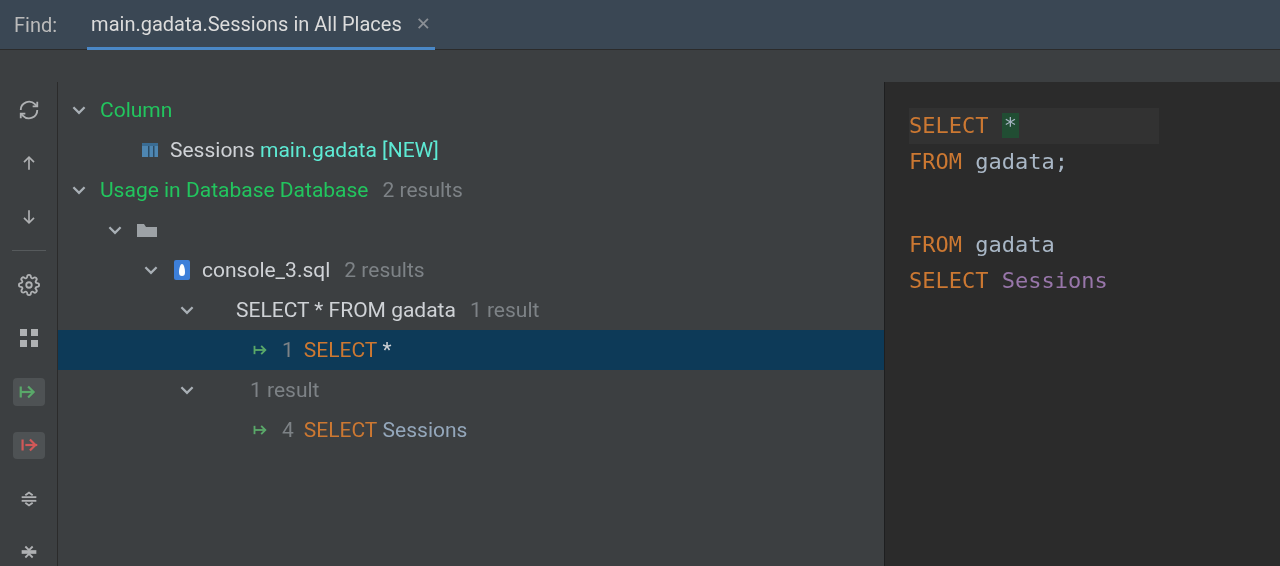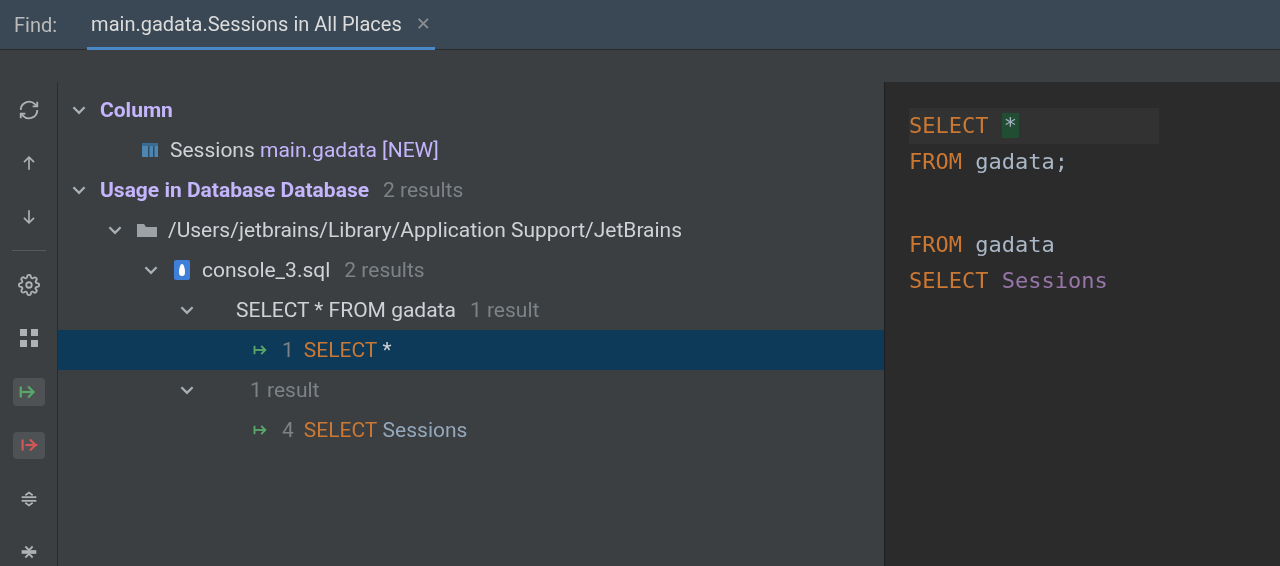--- a/index.html
+++ b/index.html
@@ -90,23 +90,23 @@
     white-space: nowrap;
   }
   .row.selected { background: #0d3a58; }
   .chev {
     width: 18px;
     display: inline-flex;
     margin-right: 10px;
   }
   .chev svg { display: block; }
   .ico { display: inline-flex; margin-right: 10px; }
-  .txt-bold { color: #c4b5fd; font-weight: 700; }
+  .txt-bold { color: #22c55e; font-weight: 400; }
   .txt-norm { color: #cfd2d6; }
-  .txt-dim  { color: #c4b5fd; }
+  .txt-dim  { color: #5eead4; }
   .txt-kw   { color: #cc7832; }
   .txt-col  { color: #94a7bb; }
   .count    { color: #7d8286; margin-left: 14px; }
   .ln { color: #7d8286; margin: 0 10px 0 4px; }
   .hit-arrow { display:inline-flex; margin-right:6px; }
 
   .preview {
     width: 396px;
     background: #2b2b2b;
     border-left: 1px solid #1e1f20;
@@ -254,21 +254,20 @@
         <span class="chev">
           <svg width="14" height="14" viewBox="0 0 10 10">
               <path d="M1 3l4 4 4-4" fill="none" stroke="#a9b0b6" stroke-width="1.6"></path>
             </svg>
         </span>
         <span class="ico">
           <svg width="22" height="18" viewBox="0 0 22 18">
               <path d="M1 3h7l2 3h11v10H1z" fill="#9da2a6"></path>
             </svg>
         </span>
-        <span class="txt-norm">/Users/jetbrains/Library/Application Support/JetBrains</span>
       </div>
 
       <div class="row" style="padding-left:86px">
         <span class="chev">
           <svg width="14" height="14" viewBox="0 0 10 10">
               <path d="M1 3l4 4 4-4" fill="none" stroke="#a9b0b6" stroke-width="1.6"></path>
             </svg>
         </span>
         <span class="ico">
           <svg width="20" height="22" viewBox="0 0 20 22">

